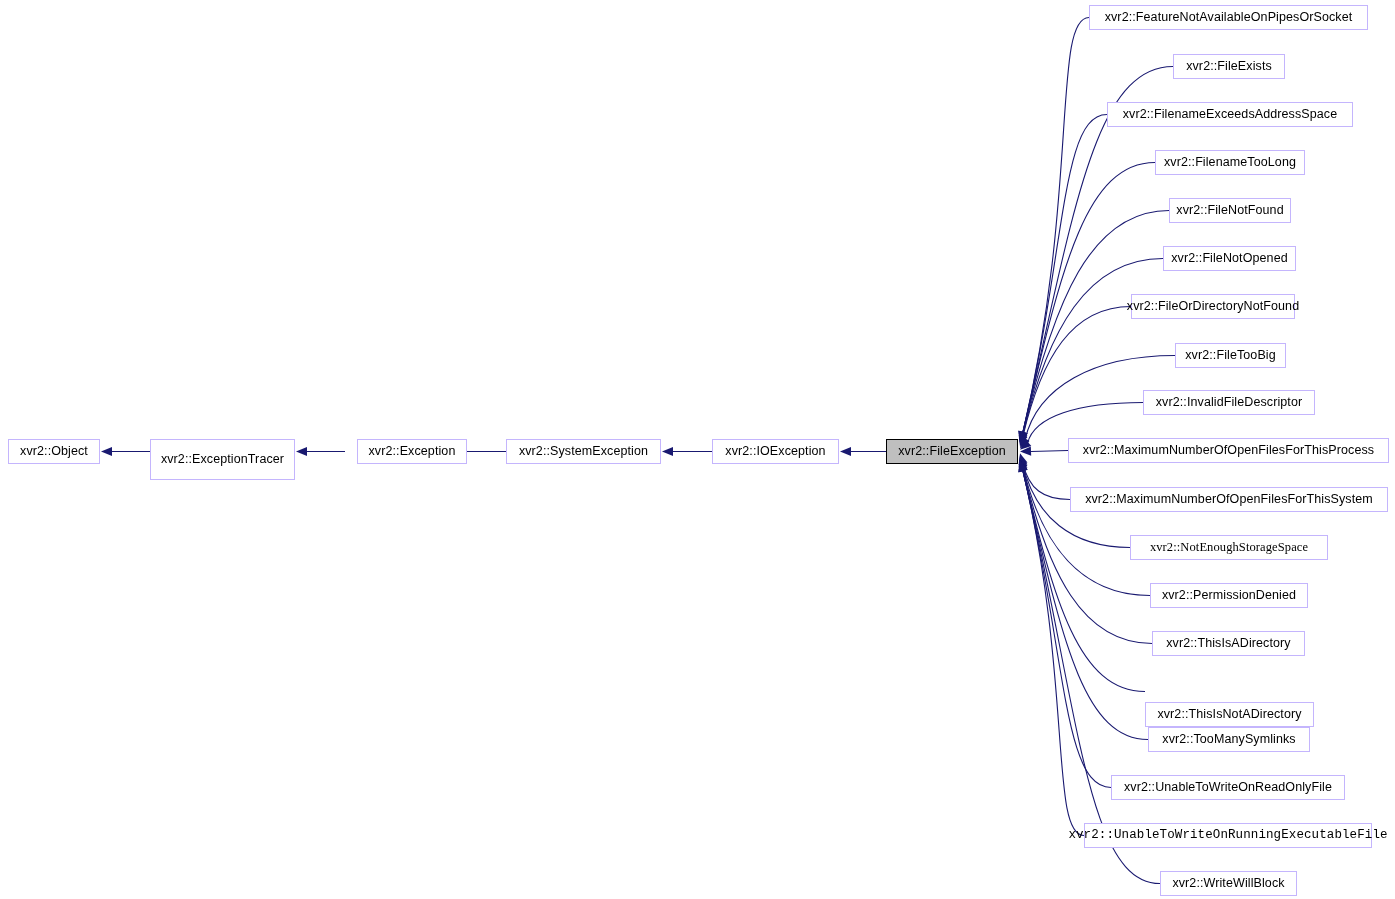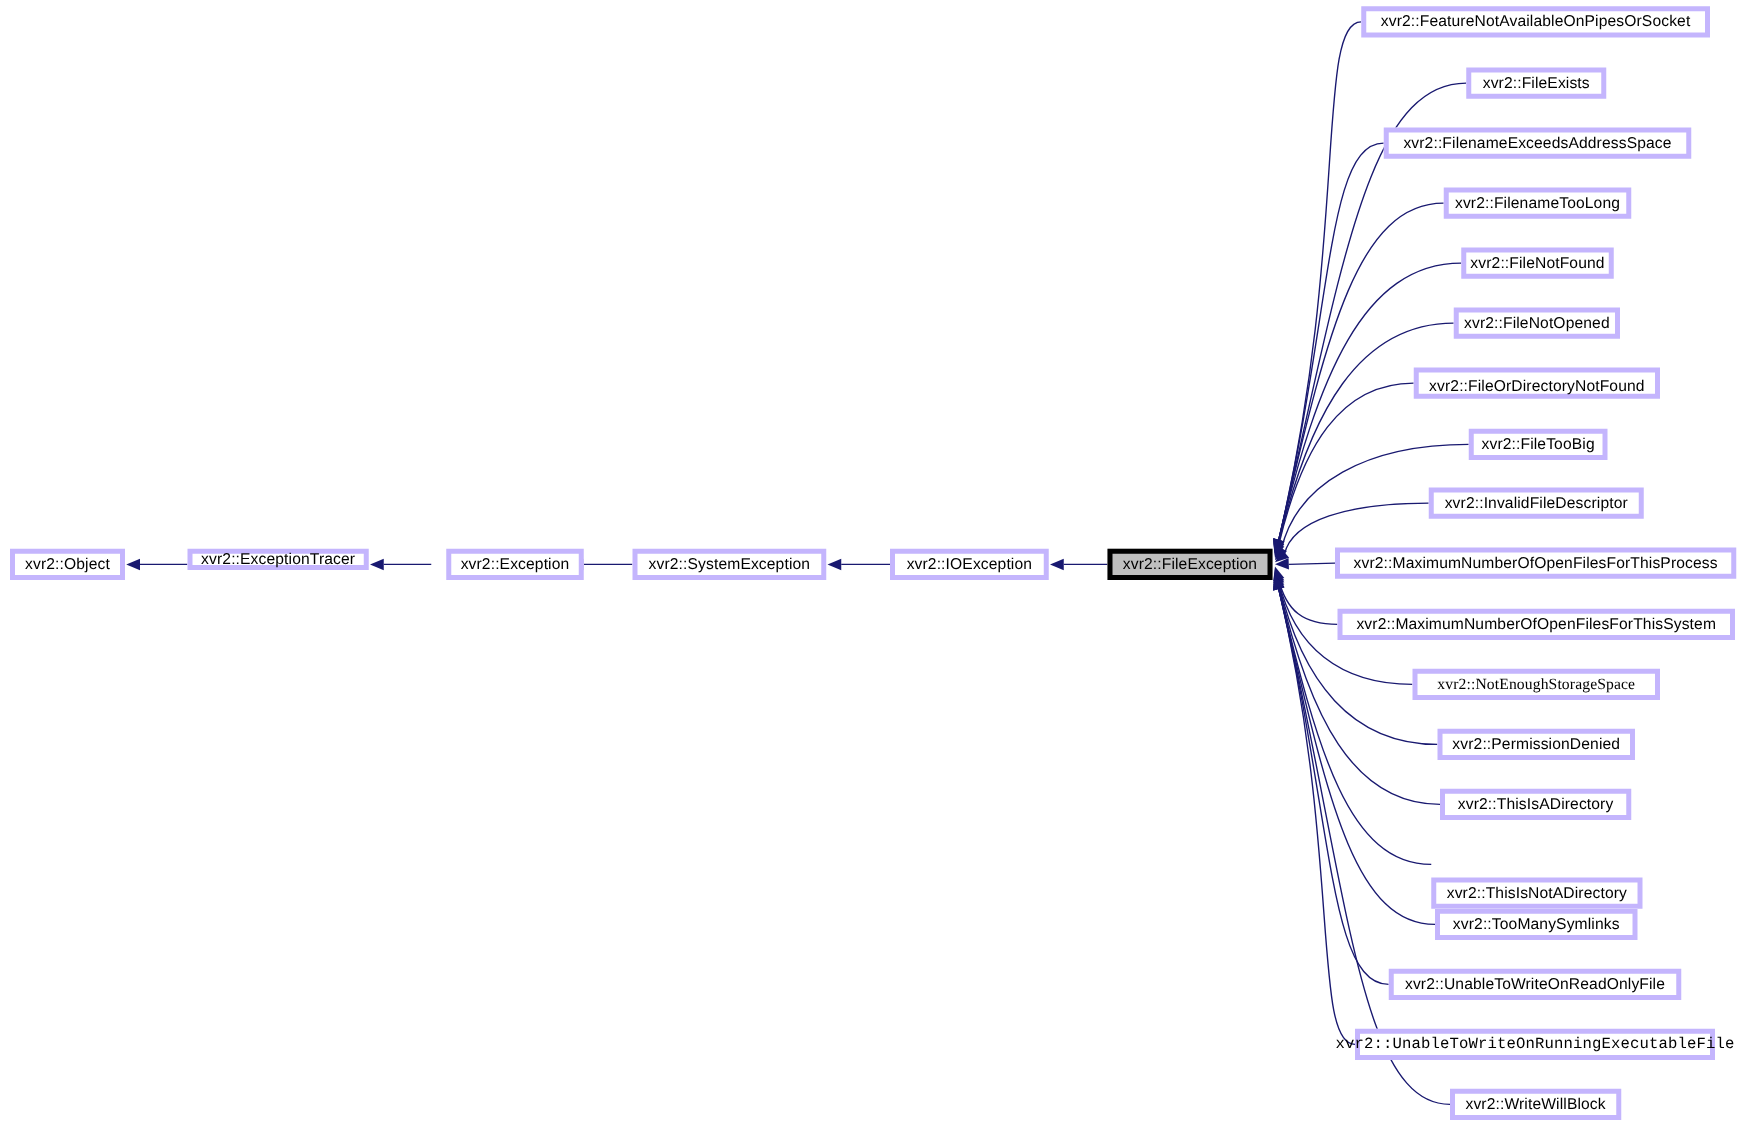--- a/index.html
+++ b/index.html
@@ -22,21 +22,21 @@
     position: absolute;
     left: 0;
     top: 0;
     width: 1395px;
     height: 899px;
     pointer-events: none;
   }
   .node {
     position: absolute;
     box-sizing: border-box;
-    border: 4px solid #c4b5fd;
+    border: 1px solid #c4b5fd;
     background: #ffffff;
     color: #000000;
     font-size: 12.5px;
     line-height: 1;
     display: flex;
     align-items: center;
     justify-content: center;
     white-space: nowrap;
     letter-spacing: 0.1px;
     cursor: pointer;
@@ -104,21 +104,21 @@
       <polygon points="0,0 11,-4.6 11,4.6" fill="#191970" transform="translate(1020,460.5) rotate(74)"></polygon>
       <path d="M 1022.75637355817 470.1126169593832 C 1072.67637355817 681.3126169593833, 1049.68 835.5, 1084 835.5" fill="none" stroke="#191970" stroke-width="1.1"></path>
       <polygon points="0,0 11,-4.6 11,4.6" fill="#191970" transform="translate(1020,460.5) rotate(74)"></polygon>
       <path d="M 1022.75637355817 470.1126169593832 C 1078.91637355817 707.7126169593832, 1086.16 883.5, 1160 883.5" fill="none" stroke="#191970" stroke-width="1.1"></path>
     </svg>
 
   <div id="nodes">
       <div class="node" style="left: 8px; top: 439px; width: 92px; height: 25px;">
         <span class="node-label">xvr2::Object</span>
       </div>
-      <div class="node" style="left: 150px; top: 439px; width: 145px; height: 17px;">
+      <div class="node" style="left: 150px; top: 439px; width: 145px; height: 41px;">
         <span class="node-label">xvr2::ExceptionTracer</span>
       </div>
       <div class="node" style="left: 345px; top: 439px; width: 110px; height: 25px; margin-left: 12px;">
         <span class="node-label">xvr2::Exception</span>
       </div>
       <div class="node" style="left: 506px; top: 439px; width: 155px; height: 25px;">
         <span class="node-label">xvr2::SystemException</span>
       </div>
       <div class="node" style="left: 712px; top: 439px; width: 127px; height: 25px;">
         <span class="node-label">xvr2::IOException</span>
@@ -137,21 +137,21 @@
       </div>
       <div class="node" style="left: 1155px; top: 150px; width: 150px; height: 25px;">
         <span class="node-label">xvr2::FilenameTooLong</span>
       </div>
       <div class="node" style="left: 1169px; top: 198px; width: 122px; height: 25px;">
         <span class="node-label">xvr2::FileNotFound</span>
       </div>
       <div class="node" style="left: 1163px; top: 246px; width: 133px; height: 25px;">
         <span class="node-label">xvr2::FileNotOpened</span>
       </div>
-      <div class="node" style="left: 1131px; top: 294px; width: 197px; height: 25px; align-items: flex-end;">
+      <div class="node" style="left: 1131px; top: 294px; width: 164px; height: 25px;">
         <span class="node-label">xvr2::FileOrDirectoryNotFound</span>
       </div>
       <div class="node" style="left: 1175px; top: 343px; width: 111px; height: 25px;">
         <span class="node-label">xvr2::FileTooBig</span>
       </div>
       <div class="node" style="left: 1143px; top: 390px; width: 172px; height: 25px;">
         <span class="node-label">xvr2::InvalidFileDescriptor</span>
       </div>
       <div class="node" style="left: 1068px; top: 438px; width: 321px; height: 25px;">
         <span class="node-label">xvr2::MaximumNumberOfOpenFilesForThisProcess</span>

